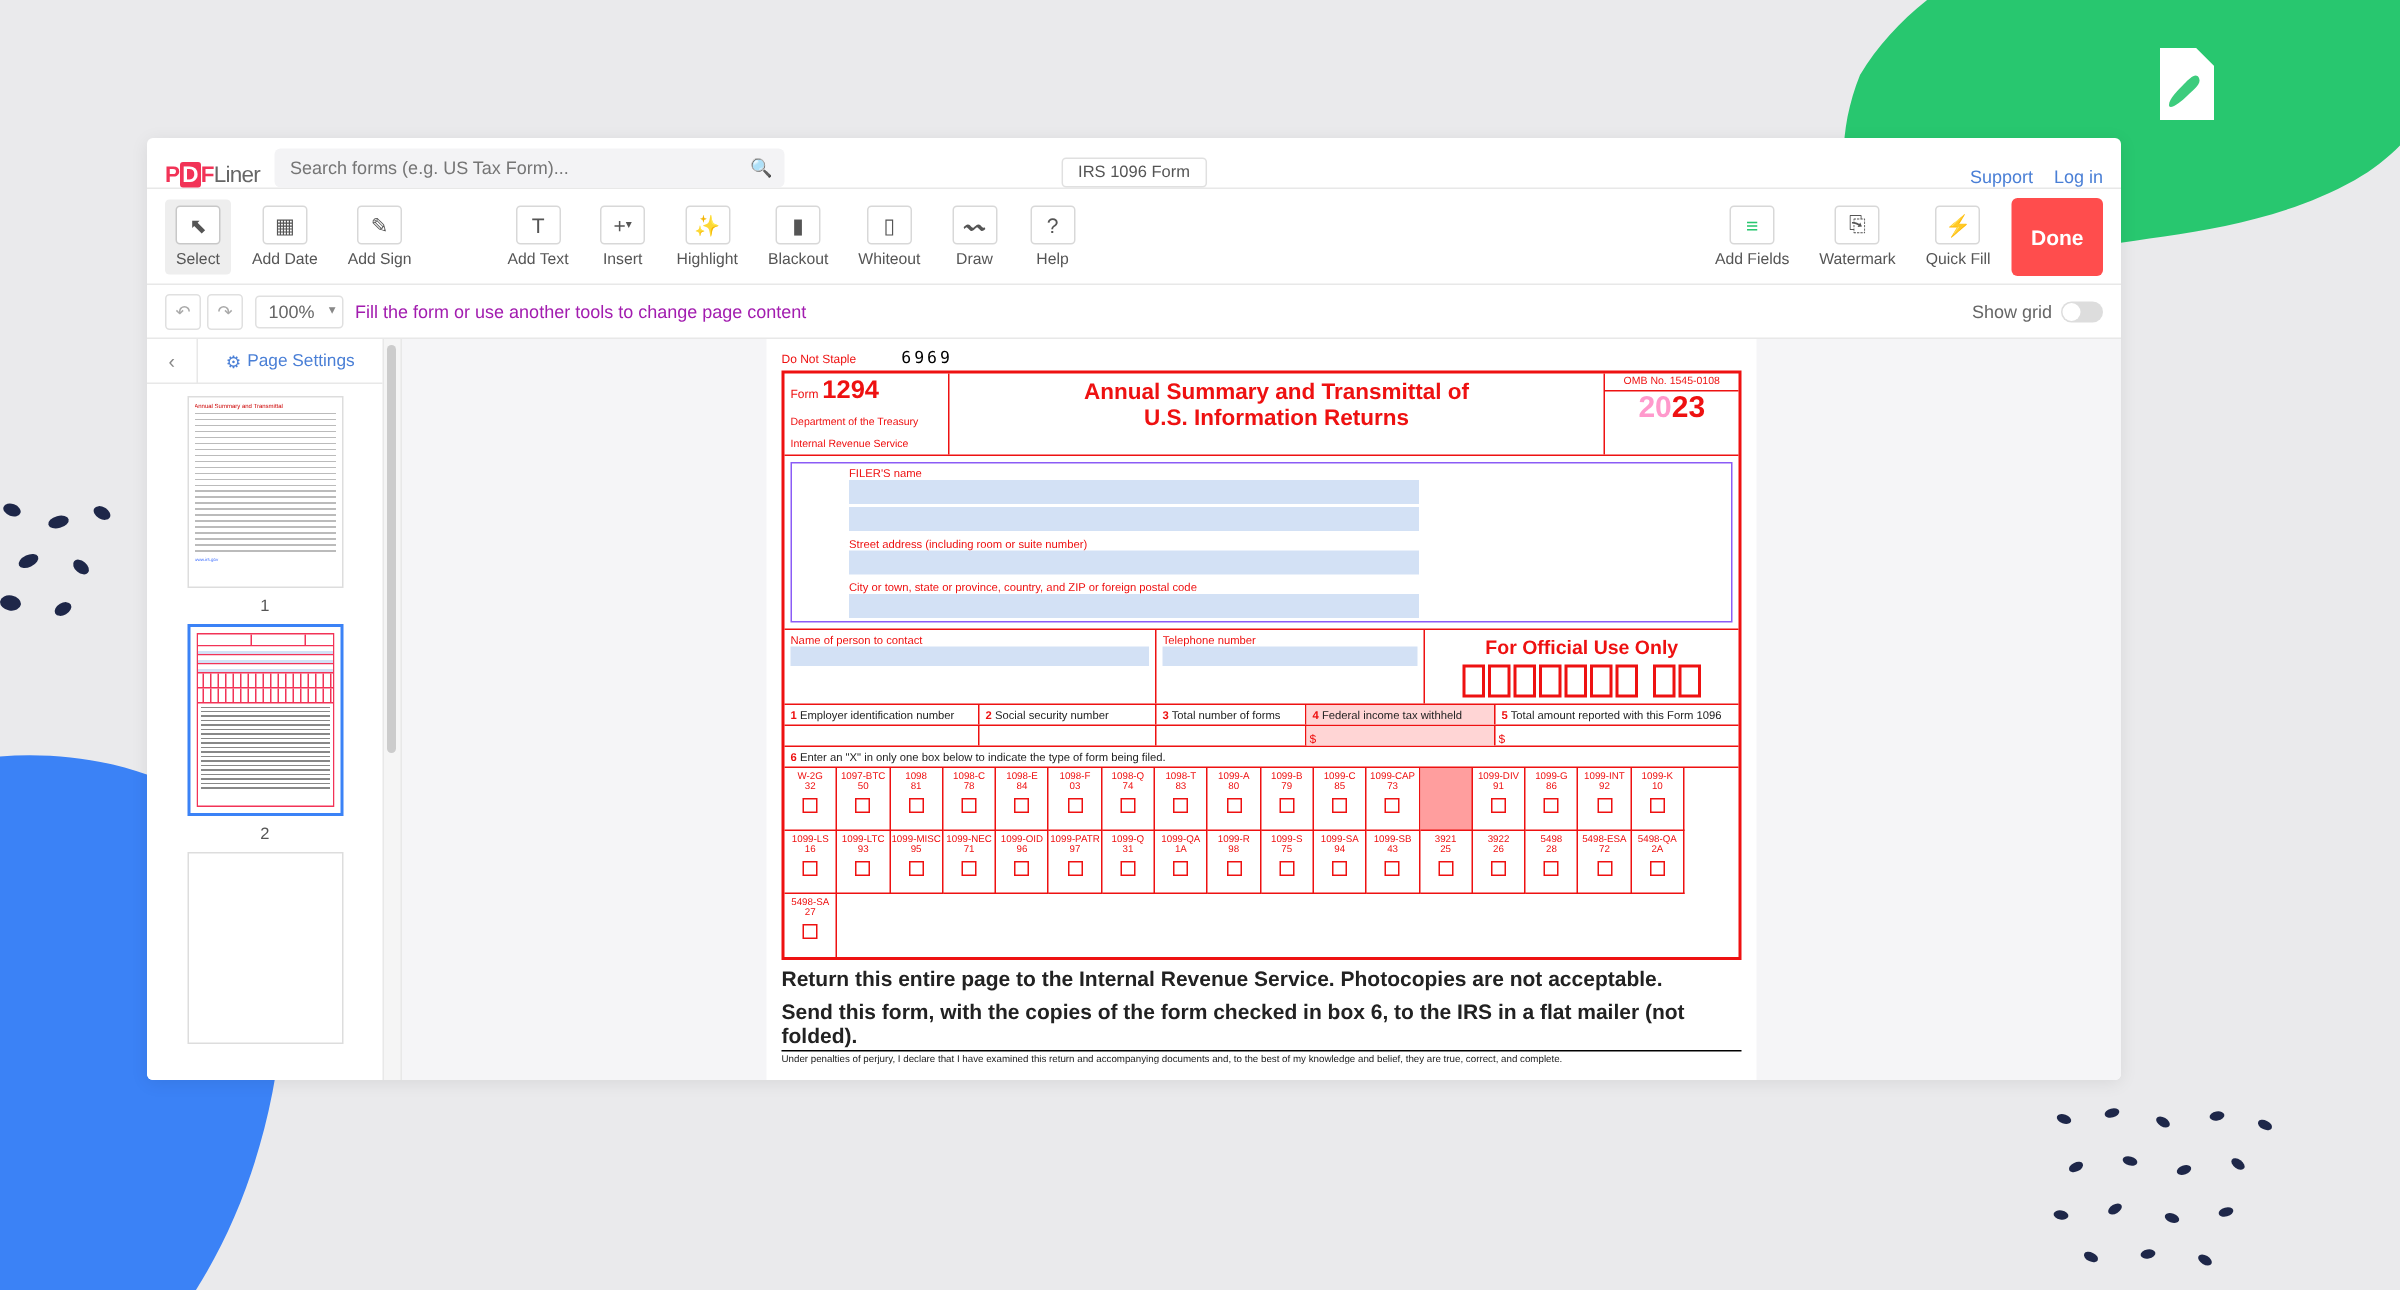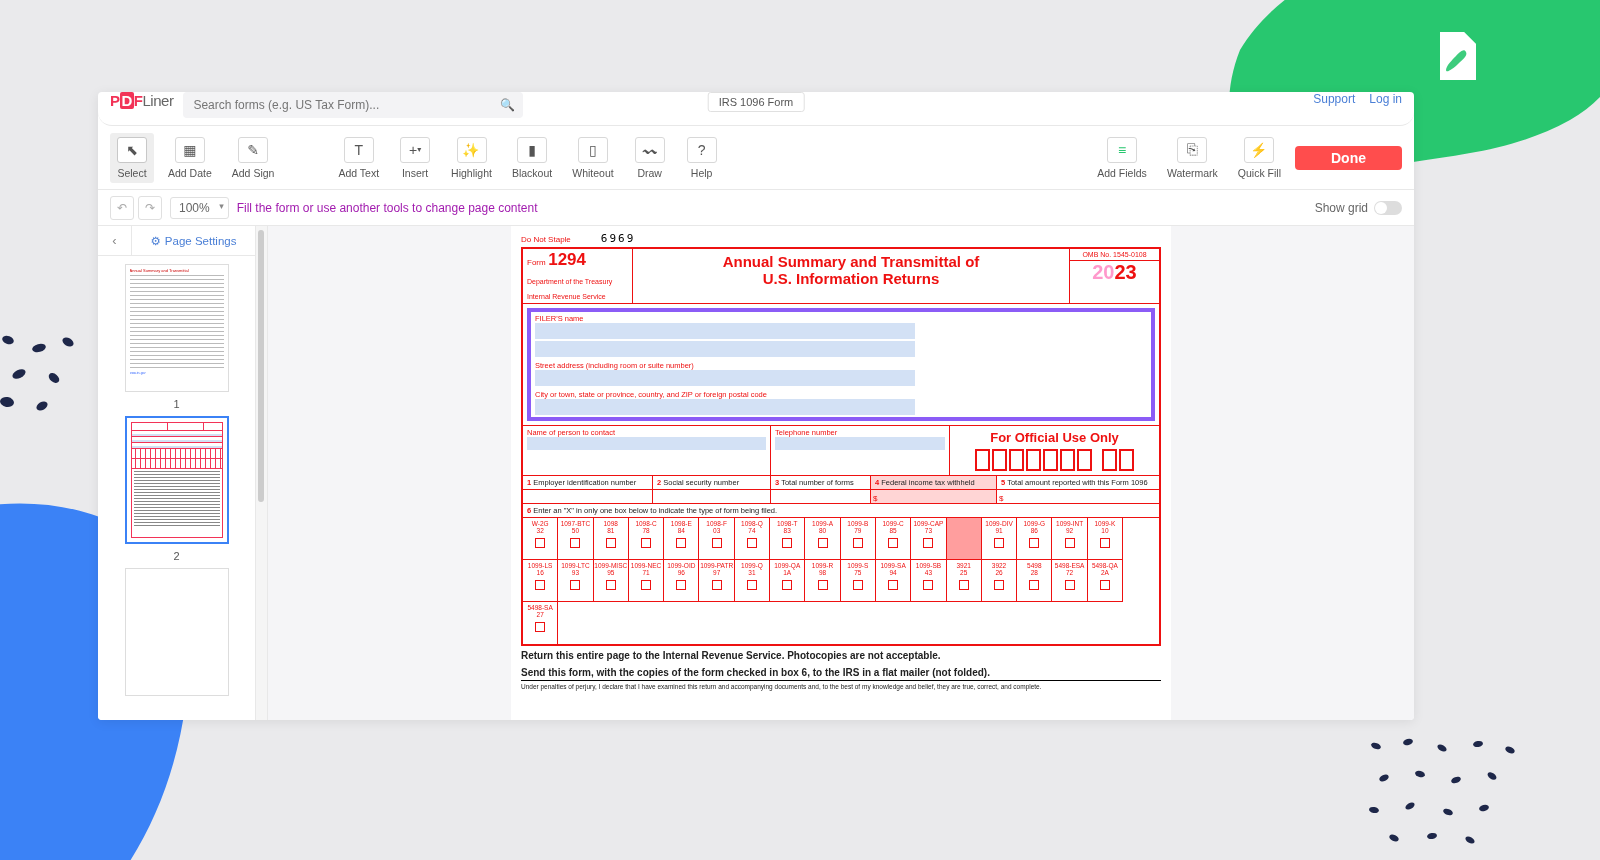--- a/index.html
+++ b/index.html
@@ -4,39 +4,39 @@
 <style>
 *{box-sizing:border-box;margin:0;padding:0;}
 body{font-family:-apple-system,BlinkMacSystemFont,'Segoe UI',Arial,sans-serif;background:#eaeaec;width:1600px;height:860px;overflow:hidden;position:relative;}
 .green-blob{position:absolute;top:-60px;right:-40px;width:420px;height:260px;}
 .blue-blob{position:absolute;bottom:-120px;left:-70px;width:380px;height:500px;}
 .navy-dots{position:absolute;}
 .navy-dots.top-left{top:330px;left:-10px;}
 .navy-dots.bottom-right{bottom:10px;right:80px;}
 .pdf-badge{position:absolute;top:30px;right:120px;width:48px;height:52px;}
 .app-window{position:absolute;left:98px;top:92px;width:1316px;height:628px;background:#fff;border-radius:4px;box-shadow:0 2px 12px rgba(0,0,0,0.08);overflow:hidden;display:flex;flex-direction:column;}
-.header-bar{height:34px;display:flex;align-items:flex-start;padding:0 12px;gap:10px;border-bottom:1px solid #e8e8e8;border-radius:14px;}
+.header-bar{height:34px;display:flex;align-items:flex-end;padding:0 12px;gap:10px;border-bottom:1px solid #e8e8e8;}
 .logo{font-weight:700;font-size:15px;color:#f23357;letter-spacing:-0.5px;}
 .logo .d{background:#f23357;color:#fff;padding:0 2px;border-radius:2px;}
 .logo .liner{color:#666;font-weight:400;}
 .search-wrap{position:relative;width:340px;}
 .search-input{width:100%;height:26px;border:none;background:#f3f3f5;border-radius:4px;padding:0 30px 0 10px;font-size:12px;color:#0369a1;}
 .search-icon{position:absolute;right:8px;top:6px;color:#888;font-size:12px;}
 .doc-name{margin-left:auto;margin-right:auto;position:absolute;left:50%;transform:translateX(-50%);border:1px solid #e0e0e0;border-radius:3px;padding:3px 10px;font-size:11px;color:#555;background:#fff;}
 .header-links{margin-left:auto;display:flex;gap:14px;font-size:12px;}
 .header-links a{color:#4a7fd6;text-decoration:none;}
 .toolbar{height:64px;display:flex;align-items:center;padding:0 12px;gap:8px;border-bottom:1px solid #e8e8e8;}
 .tool-btn{display:flex;flex-direction:column;align-items:center;gap:4px;padding:4px 6px;border-radius:3px;cursor:pointer;min-width:44px;}
 .tool-btn.active{background:#eee;}
 .tool-ico{width:30px;height:26px;border:1px solid #d8d8d8;border-radius:3px;display:flex;align-items:center;justify-content:center;font-size:14px;color:#555;background:#fff;}
 .tool-btn.active .tool-ico{border-color:#c8c8c8;}
 .tool-lbl{font-size:10.5px;color:#555;}
 .tool-gap{width:36px;}
 .tool-spacer{flex:1;}
-.done-btn{background:#ff4d4d;color:#fff;border:none;border-radius:4px;padding:0 36px;height:24px;font-size:14px;font-weight:600;cursor:pointer;}
+.done-btn{background:#ff4d4d;color:#fff;border:none;border-radius:4px;padding:0 13px;height:52px;font-size:14px;font-weight:600;cursor:pointer;}
 .secondary-bar{height:36px;border-bottom:1px solid #e8e8e8;display:flex;align-items:center;padding:0 12px;gap:8px;font-size:12px;color:#666;}
 .undo-redo{display:flex;gap:4px;}
 .ur-btn{width:24px;height:24px;border:1px solid #e0e0e0;border-radius:3px;display:flex;align-items:center;justify-content:center;font-size:12px;color:#aaa;background:#fff;}
 .zoom{border:1px solid #e0e0e0;border-radius:3px;padding:3px 18px 3px 8px;background:#fff;position:relative;}
 .zoom::after{content:'▾';position:absolute;right:4px;color:#888;font-size:9px;}
 .hint{color:#a21caf;}
 .show-grid{margin-left:auto;display:flex;align-items:center;gap:6px;}
 .toggle{width:28px;height:14px;background:#ddd;border-radius:7px;position:relative;}
 .toggle::after{content:'';width:12px;height:12px;background:#fff;border-radius:50%;position:absolute;left:1px;top:1px;}
 .main{flex:1;display:flex;overflow:hidden;}
@@ -103,21 +103,21 @@
 .f-nr5{flex:1;position:relative;}
 .dollar{font-size:8px;color:#e11;position:absolute;left:2px;bottom:0;}
 .f-box6{padding:2px 4px;font-size:7.5px;border-bottom:1px solid #e11;}
 .f-box6 .b{color:#e11;font-weight:700;}
 .f-checks{display:flex;flex-wrap:wrap;}
 .f-ck{width:5.55%;border-right:1px solid #e11;border-bottom:1px solid #e11;text-align:center;padding:2px 0;font-size:6.5px;color:#e11;line-height:1.1;min-height:42px;}
 .f-ck.pink{background:#ff9e9e;}
 .f-ck-box{width:10px;height:10px;border:1px solid #e11;margin:4px auto 0;}
 .f-ck-solo{display:flex;}
 .f-ck-solo .f-ck{border-bottom:none;}
-.f-footer{font-size:10px;font-weight:700;padding:4px 0 2px;}
+.f-footer{font-size:14px;font-weight:700;padding:4px 0 2px;}
 .f-perjury{font-size:6.5px;padding:2px 0;border-top:1px solid #000;}
 .do-not-staple{font-size:8px;color:#e11;font-weight:400;display:flex;align-items:baseline;gap:30px;margin-bottom:2px;}
 .staple-code{font-family:monospace;font-size:11px;color:#000;letter-spacing:2px;}
 </style>
 </head>
 <body>
 
 <svg class="green-blob" viewBox="0 0 420 260">
     <path fill="#28c76f" d="M20,110 C80,10 250,-30 370,30 C430,60 420,140 350,180 C260,230 160,210 110,250 C60,290 -20,210 20,110 Z"></path>
     <circle cx="80" cy="190" r="22" fill="#28c76f"></circle>
@@ -341,21 +341,21 @@
             <div class="f-hdr-mid">
                 <div class="f-title">Annual Summary and Transmittal of</div>
                 <div class="f-title">U.S. Information Returns</div>
               </div>
             <div class="f-hdr-right">
                 <div class="f-omb">OMB No. 1545-0108</div>
                 <div class="f-year"><span class="pre">20</span><span>23</span></div>
               </div>
           </div>
           <div class="f-filer" style="padding-bottom:2px;">
-            <div style="border:4px solid #8b5cf6;margin:2px;">
+            <div style="border:1px solid #8b5cf6;margin:2px;padding-left:34px;">
               <div class="f-lbl">FILER'S name</div>
               <div class="f-input-row">
                   <div class="f-input"></div>
                 </div>
               <div class="f-input-row">
                   <div class="f-input"></div>
                 </div>
               <div class="f-lbl">Street address (including room or suite number)</div>
               <div class="f-input-row">
                   <div class="f-input"></div>

